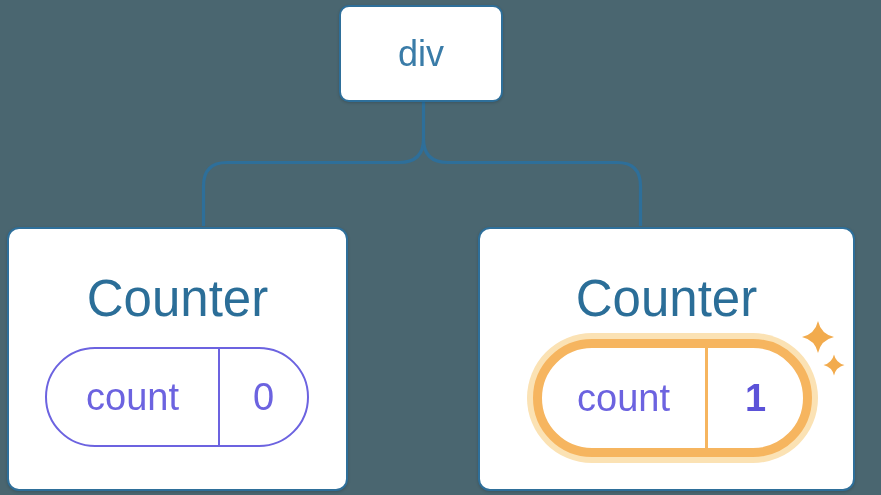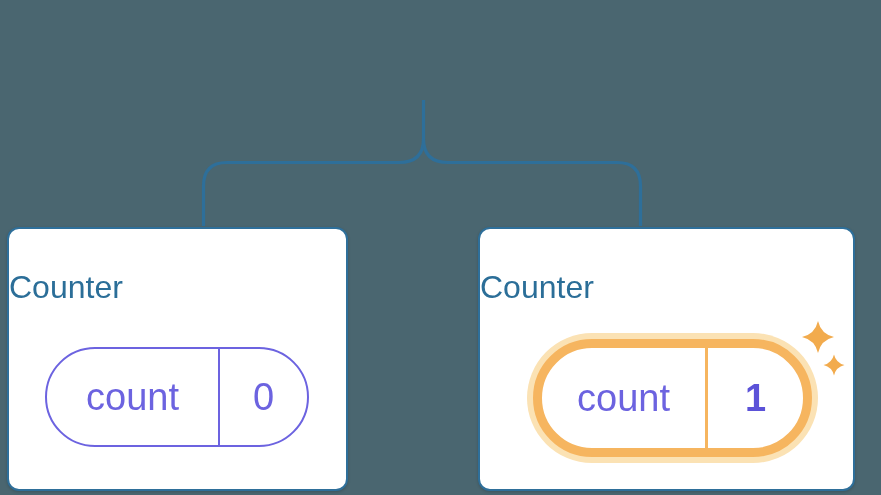--- a/index.html
+++ b/index.html
@@ -40,21 +40,22 @@
     border: 2.5px solid #2E6F9A;
     border-radius: 12px;
     z-index: 2;
     box-sizing: border-box;
     box-shadow: 0 1px 3px rgba(0,0,0,0.18);
   }
   .card.left  { left: 7px;   width: 341px; }
   .card.right { left: 478px; width: 377px; }
   .card-title {
     margin-top: 40px;
-    font-size: 32px;
+    text-align: center;
+    font-size: 51px;
     color: #2B6E98;
   }
   
   .pill {
     position: absolute;
     left: 36px; top: 118px;
     width: 264px; height: 100px;
     border: 2px solid #6C63E0;
     border-radius: 52px;
     display: flex;
@@ -105,20 +106,23 @@
 </head>
 <body>
 
 <div class="stage">
 
   <svg class="connector-svg" viewBox="0 0 881 495" xmlns="http://www.w3.org/2000/svg">
     <path d="M423.5 100 L423.5 139 Q423.5 162.5 399 162.5 L227 162.5 Q203.5 162.5 203.5 186 L203.5 226" fill="none" stroke-width="3.2" stroke="#2E6F9A"></path>
     <path d="M423.5 139 Q423.5 162.5 448 162.5 L617 162.5 Q640.5 162.5 640.5 186 L640.5 226" fill="none" stroke-width="3.2" stroke="#2E6F9A"></path>
   </svg>
 
+  <div class="node-root">
+    <span>div</span>
+  </div>
 
   <div class="card left">
     <div class="card-title">Counter</div>
     <div class="pill">
       <div class="seg-key">count</div>
       <div class="seg-val">0</div>
     </div>
   </div>
 
   <div class="card right">

